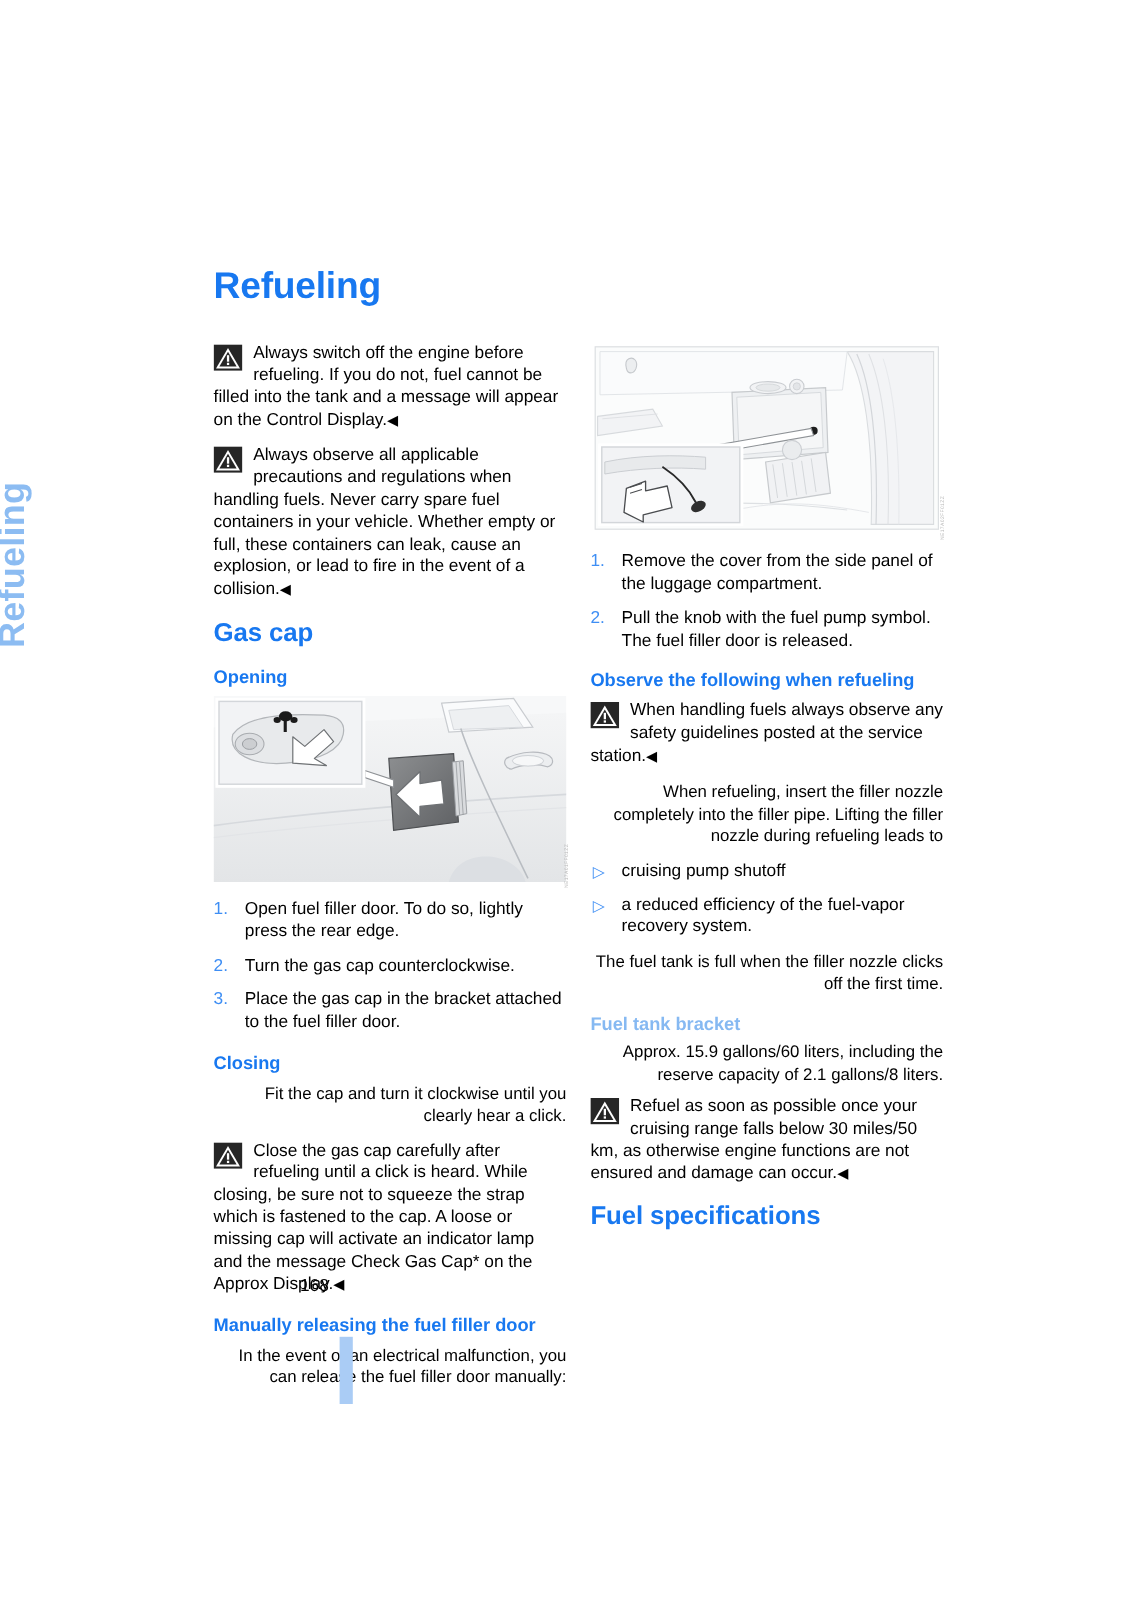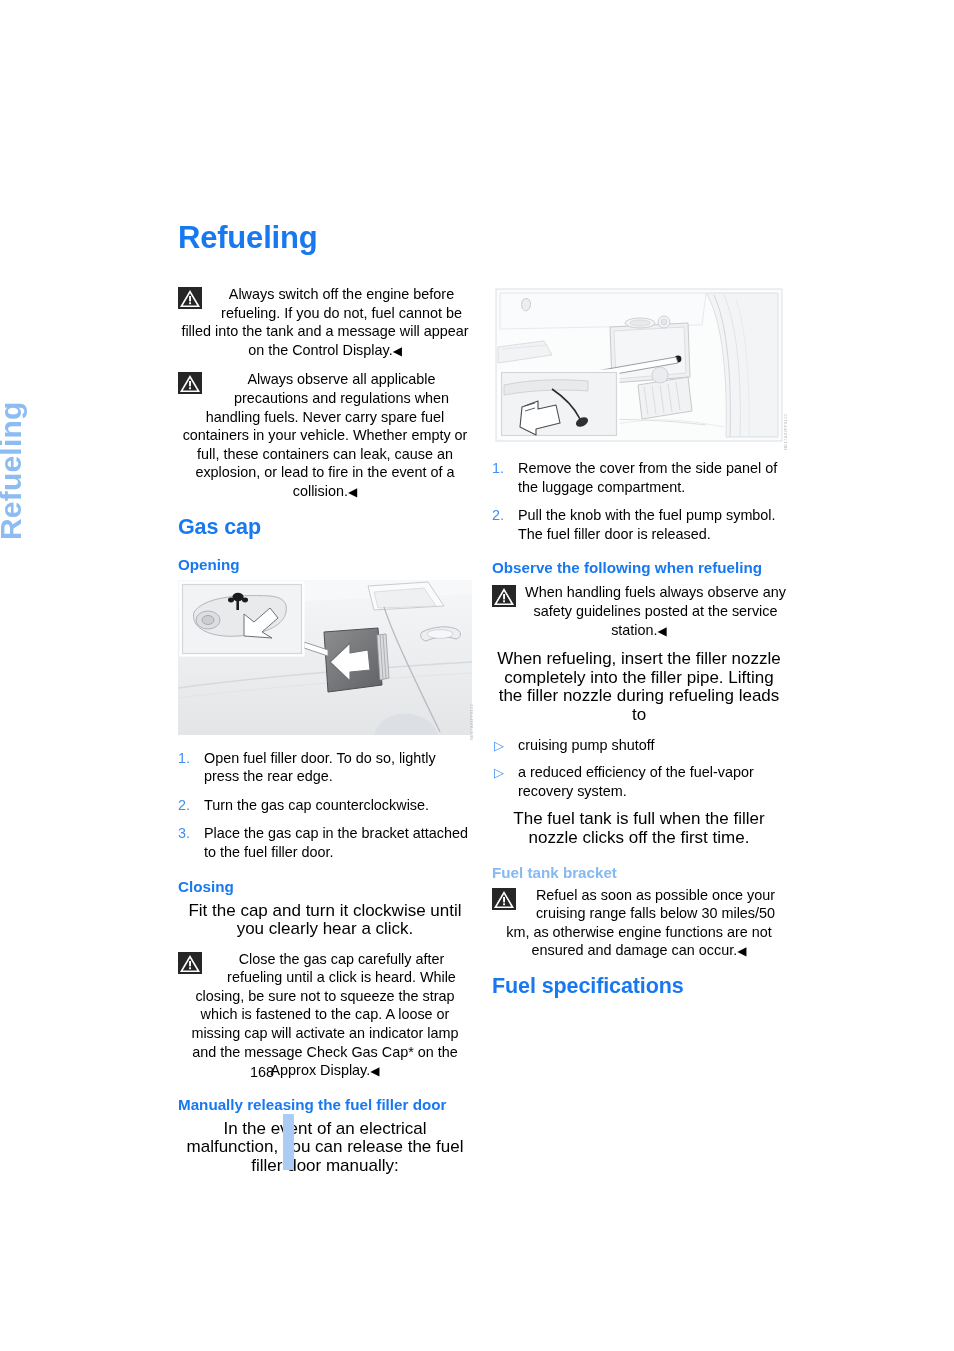--- a/index.html
+++ b/index.html
@@ -54,34 +54,33 @@
   .col {
     position: absolute;
     width: 294px;
     top: 285px;
   }
   .col-left  { left: 178px; }
   .col-right { left: 492px; }
 
   
   .para {
-    font-size: 17px;
+    font-size: 14px;
     line-height: 18.6px;
     margin: 0 0 11px 0;
-    text-align: center;
+    text-align: right;
     color: #000;
   }
   .para.tight { margin-bottom: 9px; }
 
   .warn-block {
     position: relative;
     font-size: 14.4px;
     line-height: 18.6px;
     margin: 0 0 11px 0;
-    text-align: center;
   }
   .warn-icon {
     float: left;
     width: 24px;
     height: 22px;
     margin: 2px 9px 0 0;
     shape-outside: inset(0);
   }
   .warn-icon svg { display: block; }
 
@@ -425,20 +424,21 @@
       </li>
       <li>
         <span class="bullet">▷</span>
         <span>a reduced efficiency of the fuel-vapor recovery system.</span>
       </li>
     </ul>
 
     <p class="para">The fuel tank is full when the filler nozzle clicks off the first time.</p>
 
     <div class="h3-light">Fuel tank bracket</div>
+    <p class="para tight">Approx. 15.9 gallons/60 liters, including the reserve capacity of 2.1 gallons/8 liters.</p>
 
     <div class="warn-block">
       <span class="warn-icon">
         <svg width="24" height="22" viewBox="0 0 24 22">
           <rect x="0" y="0" width="24" height="22" fill="#262626"></rect>
           <polygon points="12,3 22,20 2,20" fill="#ffffff"></polygon>
           <polygon points="12,6.2 19.2,18.4 4.8,18.4" fill="#262626"></polygon>
           <rect x="11.1" y="9" width="1.9" height="5.4" fill="#ffffff"></rect>
           <rect x="11.1" y="15.3" width="1.9" height="1.9" fill="#ffffff"></rect>
         </svg>

